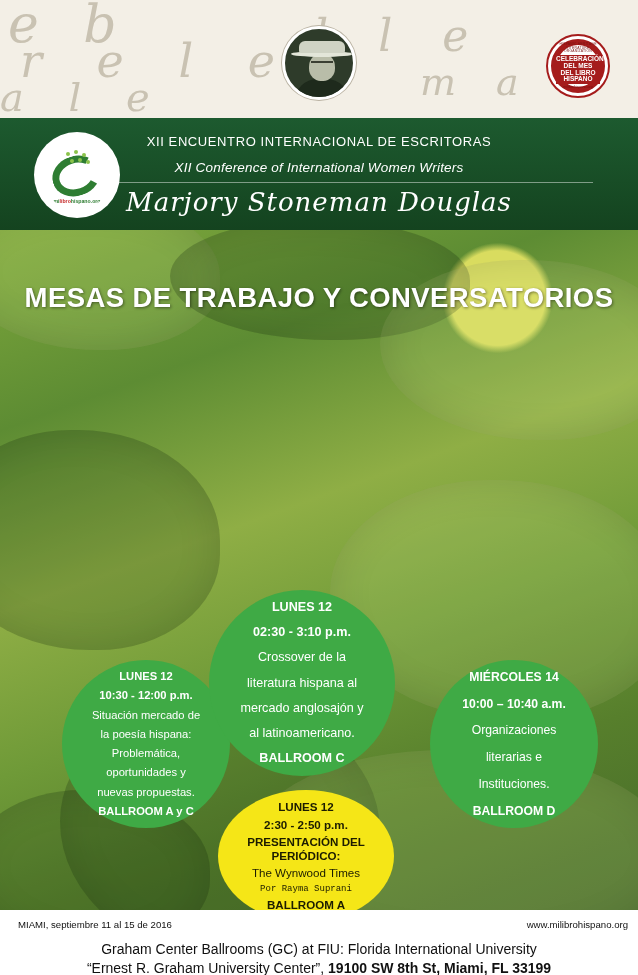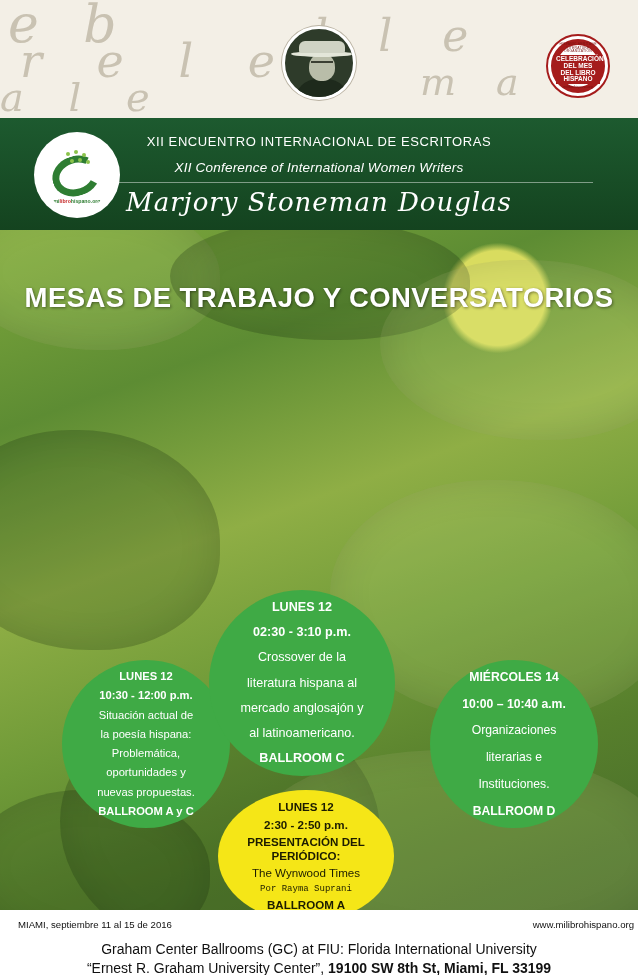--- a/index.html
+++ b/index.html
@@ -196,21 +196,21 @@
   
   .footer {
     position: relative;
     height: 65px;
     background: #ffffff;
     color: #111111;
     font-size: 9.6px;
   }
   .footer .topline {
     display: flex; justify-content: space-between; align-items: center;
-    padding: 9px 4px 0 18px;
+    padding: 9px 10px 0 18px;
     text-align: center;
   }
   .footer .venue {
     text-align: center; margin-top: 10px; line-height: 1.35; font-size: 14px;
   }
   .footer .venue .b { font-weight: bold; }
 </style>
 </head>
 <body>
 
@@ -278,21 +278,21 @@
   <div class="leaf light" style="left:330px;top:250px;width:340px;height:240px;"></div>
   <div class="leaf dark" style="left:60px;top:470px;width:320px;height:260px;"></div>
   <div class="leaf light" style="left:250px;top:520px;width:420px;height:200px;"></div>
   <div class="leaf dark" style="left:-30px;top:560px;width:240px;height:160px;"></div>
 
   <div class="mesas-title">MESAS DE TRABAJO Y CONVERSATORIOS</div>
 
   <div class="bubble green" id="b1">
     <span class="ln bold">LUNES 12</span>
     <span class="ln bold">10:30 - 12:00 p.m.</span>
-    <span class="ln">Situación actual de</span>
+    <span class="ln">Situación mercado de</span>
     <span class="ln">la poesía hispana:</span>
     <span class="ln">Problemática,</span>
     <span class="ln">oportunidades y</span>
     <span class="ln">nuevas propuestas.</span>
     <span class="ln bold">BALLROOM A y C</span>
   </div>
 
   <div class="bubble green" id="b2">
     <span class="ln bold">LUNES 12</span>
     <span class="ln bold">02:30 - 3:10 p.m.</span>

